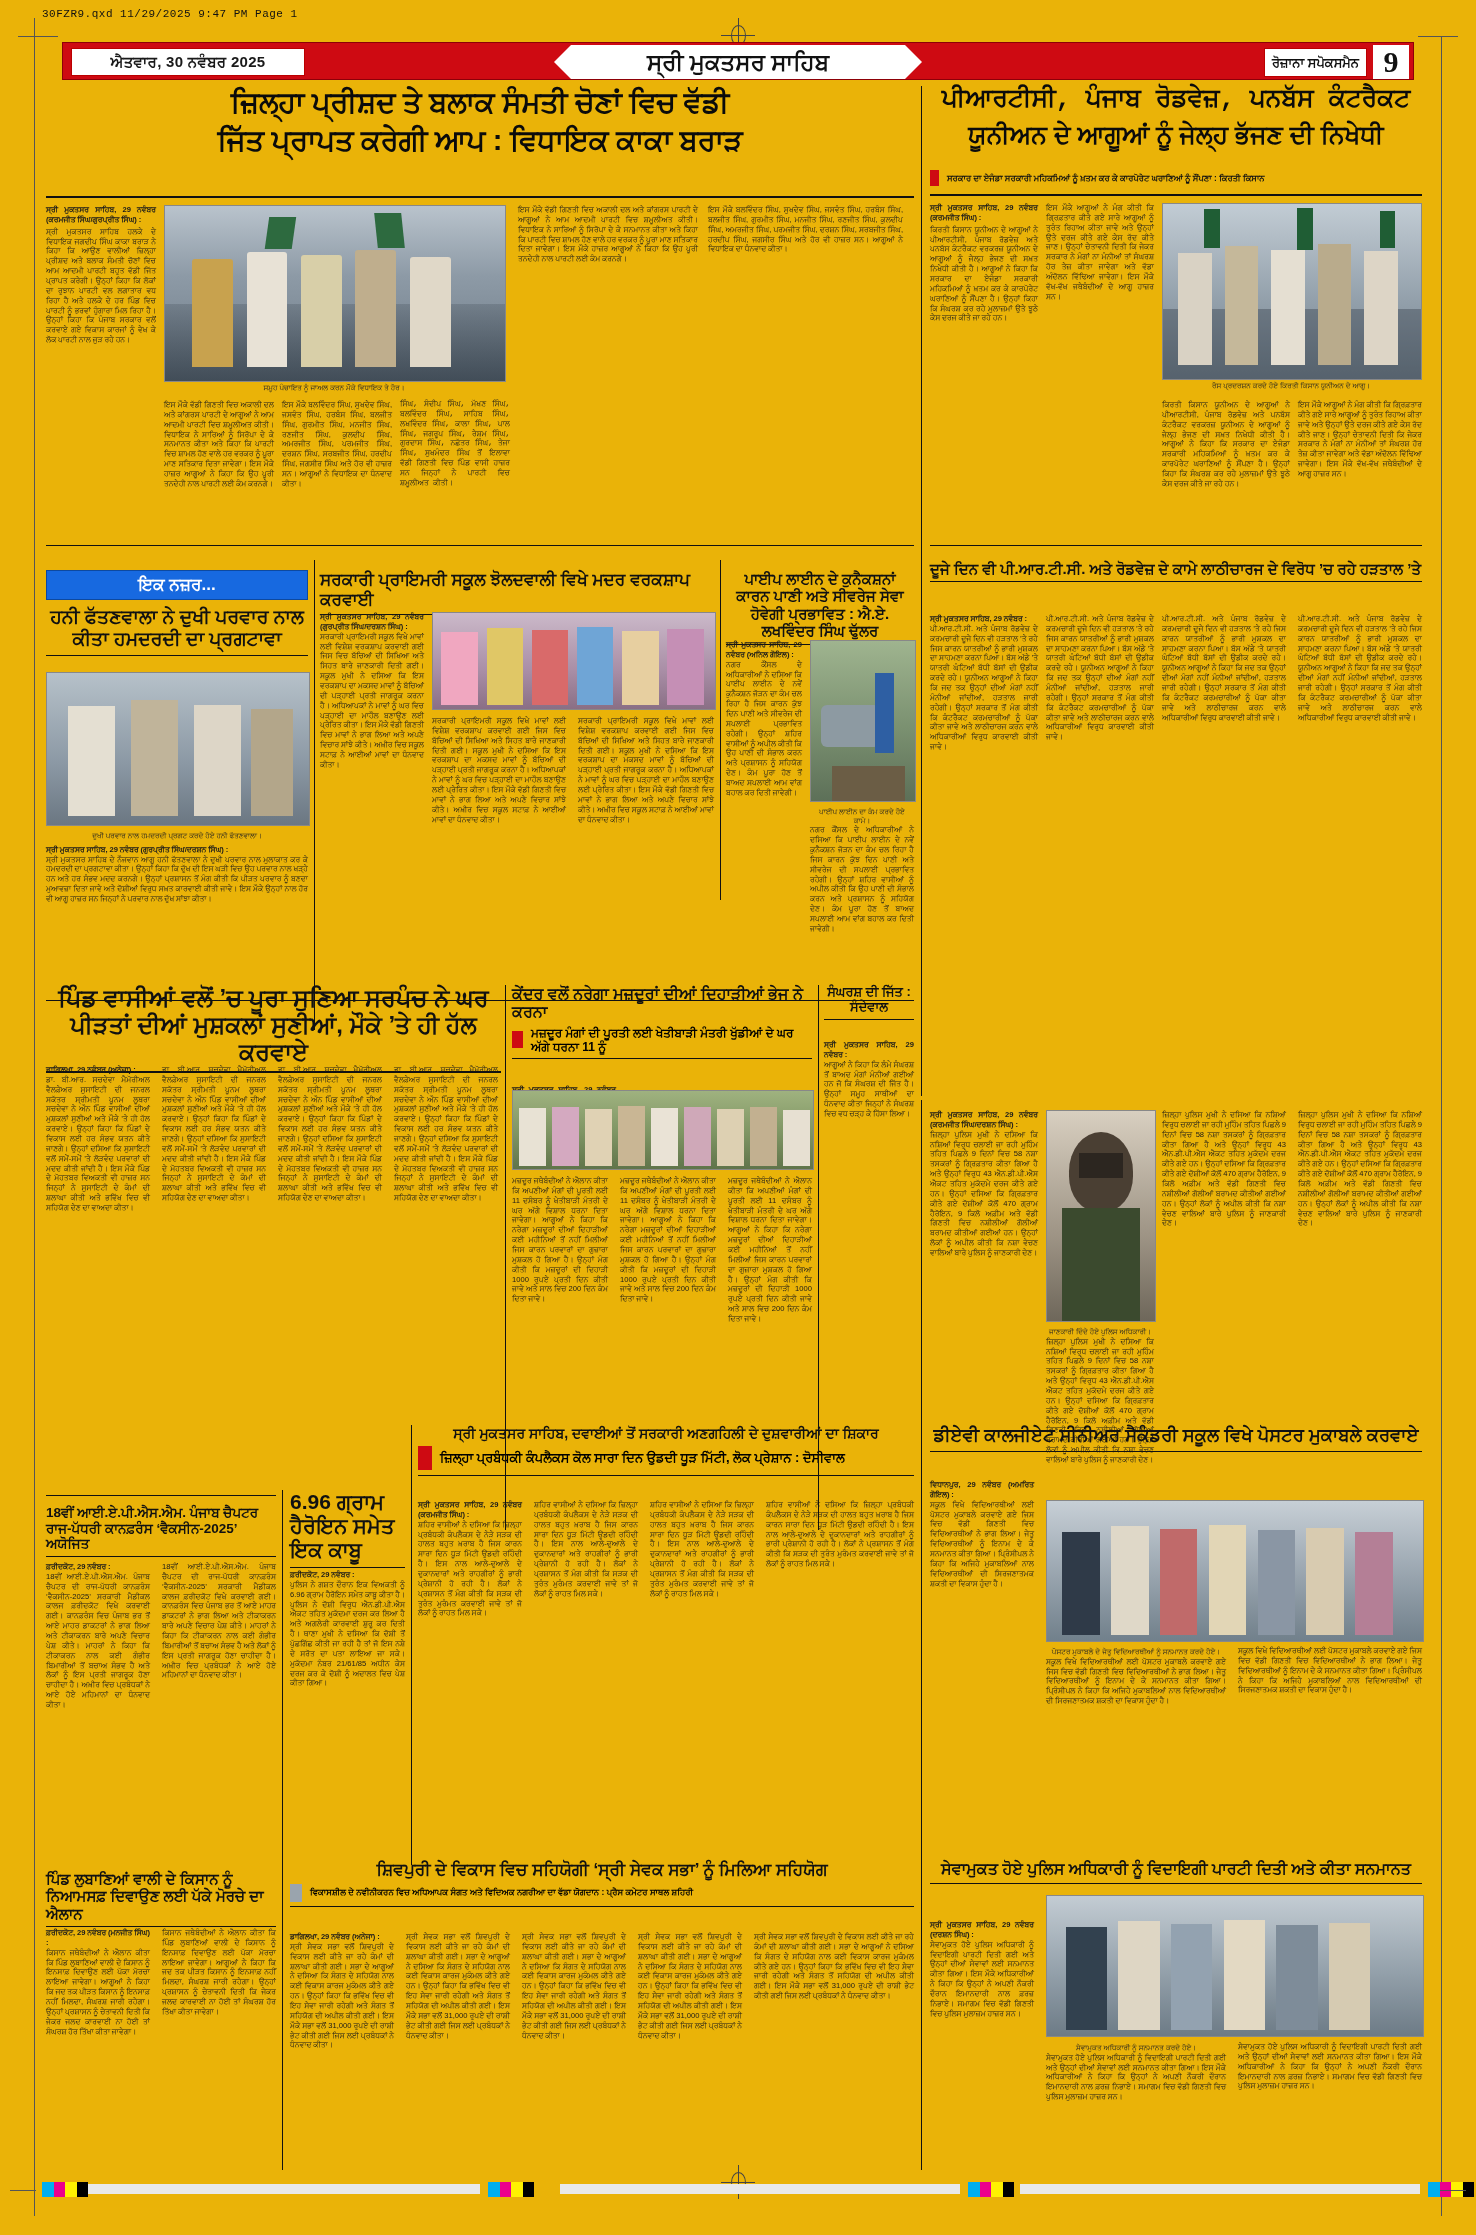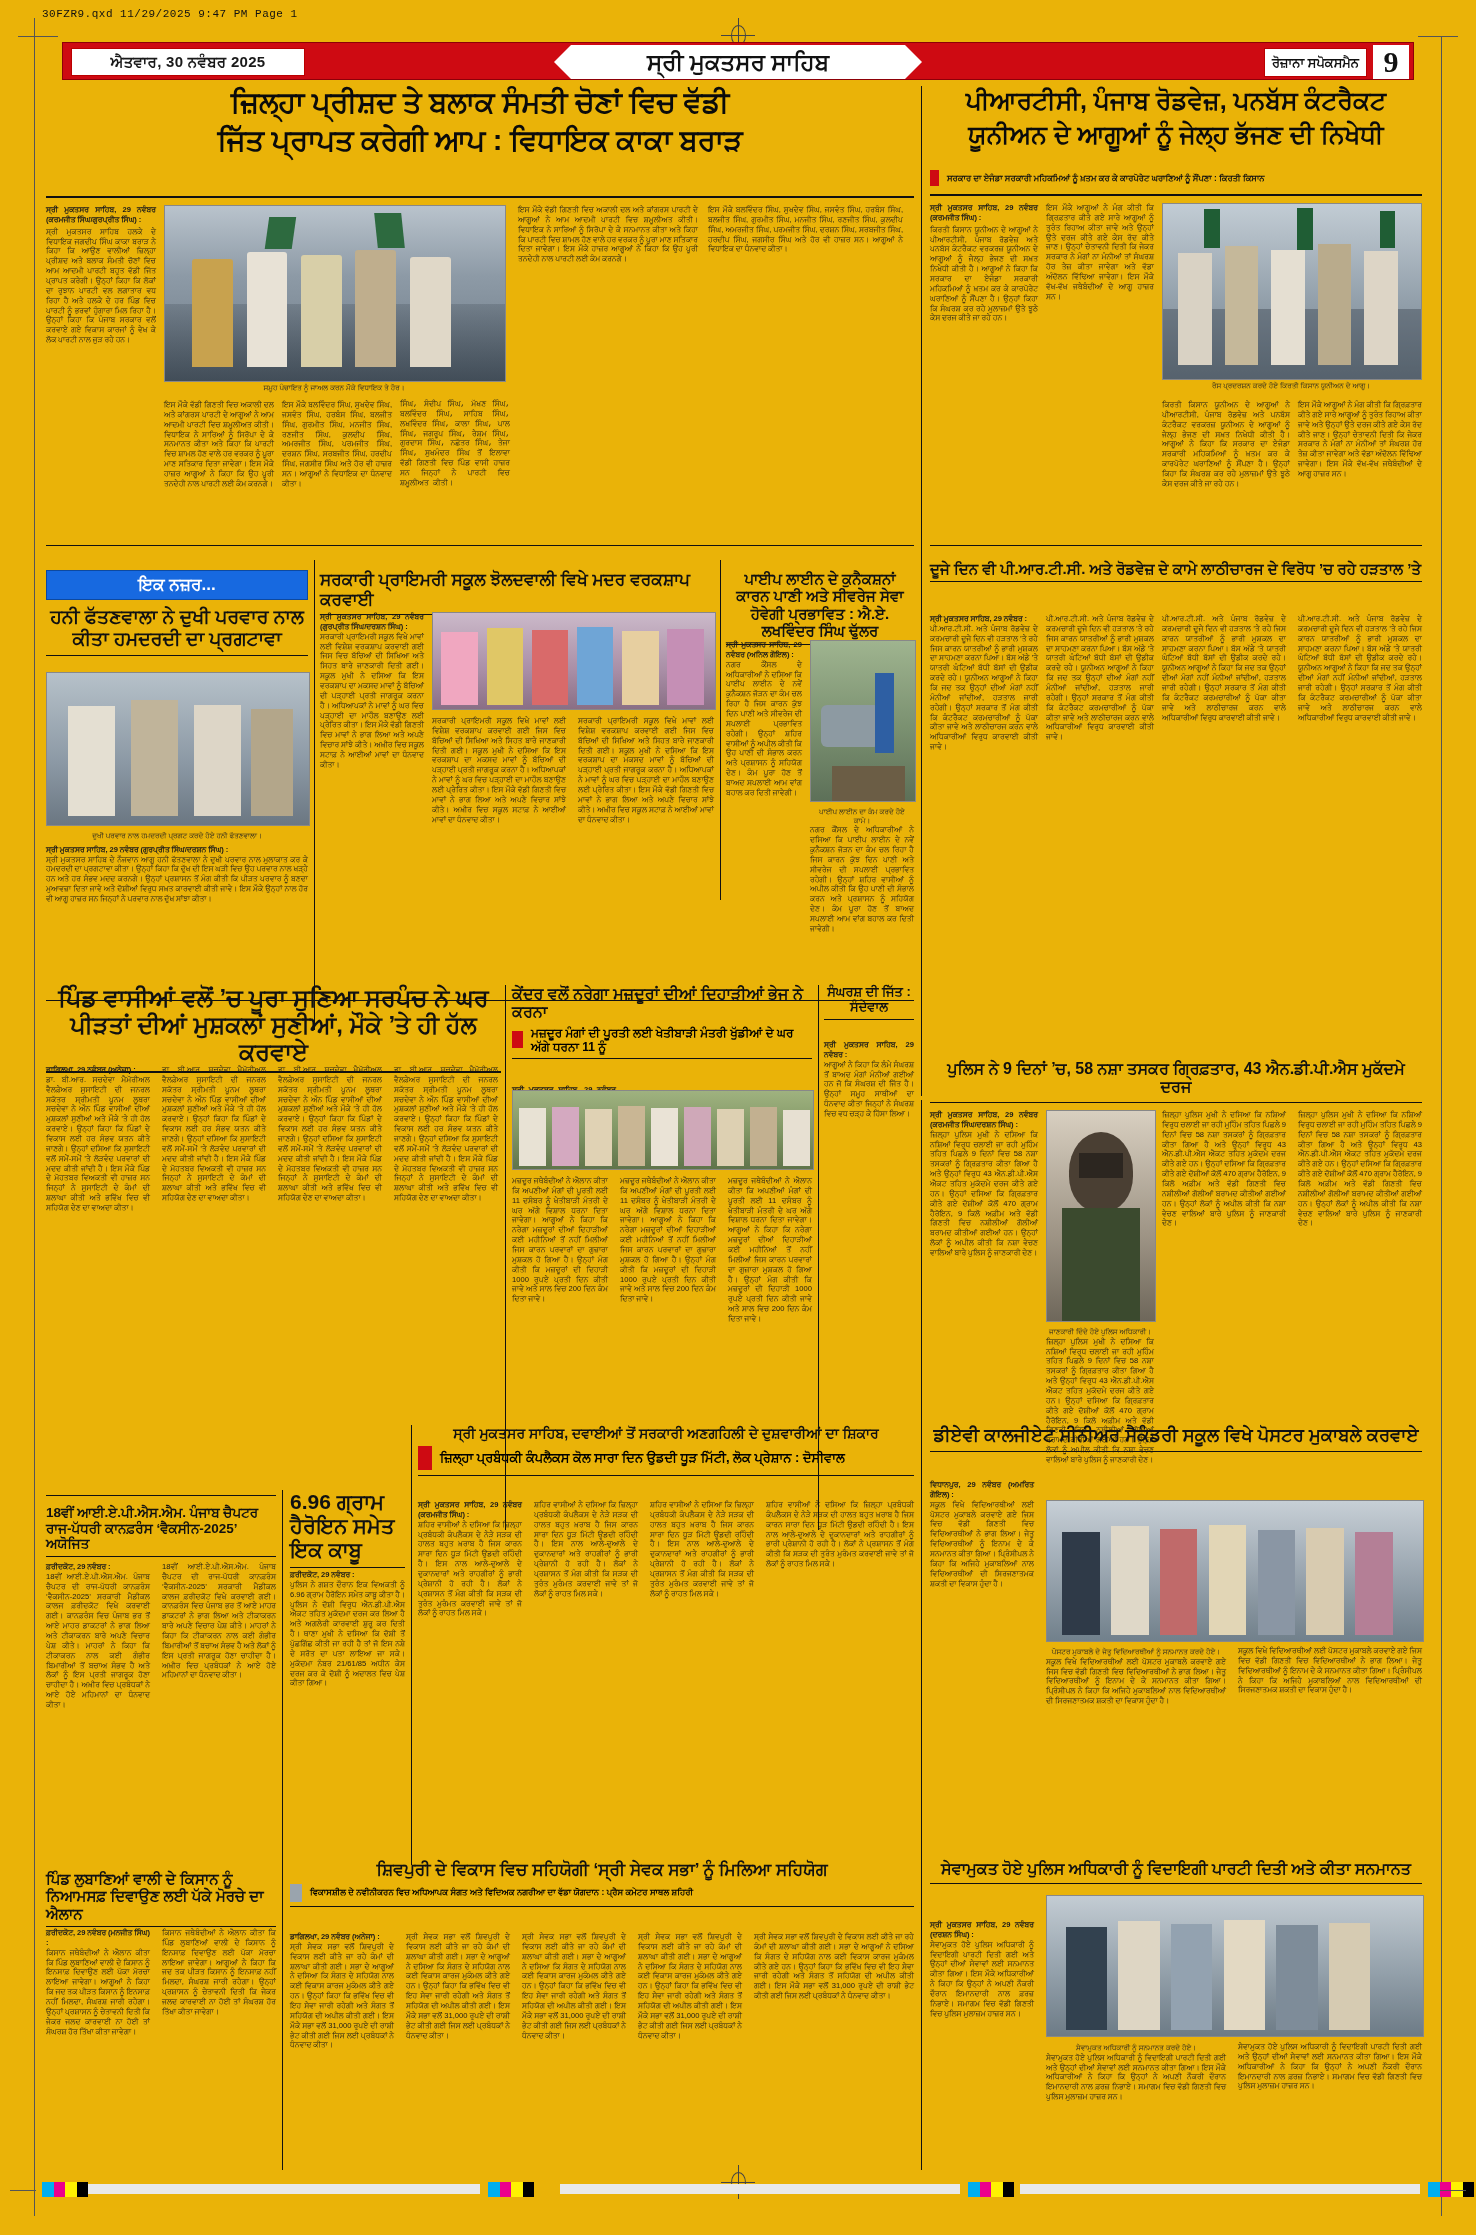--- a/index.html
+++ b/index.html
@@ -104,21 +104,21 @@
     </div>
   </div>
 
   <div class="pbox" style="left:46px;top:86px;width:868px;">
     <div class="hl bigheadline" style="text-align:center;">ਜ਼ਿਲ੍ਹਾ ਪ੍ਰੀਸ਼ਦ ਤੇ ਬਲਾਕ ਸੰਮਤੀ ਚੋਣਾਂ ਵਿਚ ਵੱਡੀ</div>
     <div class="hl bigheadline" style="text-align:center;margin-top:6px;">ਜਿੱਤ ਪ੍ਰਾਪਤ ਕਰੇਗੀ ਆਪ : ਵਿਧਾਇਕ ਕਾਕਾ ਬਰਾੜ</div>
   </div>
   <div class="pbox" style="left:46px;top:196px;width:868px;height:2px;background:#111;"></div>
 
   <div class="pbox" style="left:930px;top:86px;width:492px;">
-    <div class="hl" style="font-size:25px;text-align:center;">ਪੀਆਰਟੀਸੀ, ਪੰਜਾਬ ਰੋਡਵੇਜ਼, ਪਨਬੱਸ ਕੰਟਰੈਕਟ</div>
+    <div class="hl" style="font-size:25px;text-align:center;font-family:Liberation Mono, monospace;">ਪੀਆਰਟੀਸੀ, ਪੰਜਾਬ ਰੋਡਵੇਜ਼, ਪਨਬੱਸ ਕੰਟਰੈਕਟ</div>
     <div class="hl" style="font-size:25px;text-align:center;margin-top:6px;">ਯੂਨੀਅਨ ਦੇ ਆਗੂਆਂ ਨੂੰ ਜੇਲ੍ਹ ਭੱਜਣ ਦੀ ਨਿਖੇਧੀ</div>
   </div>
   <div class="pbox" style="left:930px;top:170px;width:492px;">
     <div class="subbar">
       <i class="redtick" style="width:9px;height:16px;"></i>
       <span style="font-size:8.4px;font-weight:bold;color:#111;">ਸਰਕਾਰ ਦਾ ਏਜੰਡਾ ਸਰਕਾਰੀ ਮਹਿਕਮਿਆਂ ਨੂੰ ਖ਼ਤਮ ਕਰ ਕੇ ਕਾਰਪੋਰੇਟ ਘਰਾਣਿਆਂ ਨੂੰ ਸੌਂਪਣਾ : ਕਿਰਤੀ ਕਿਸਾਨ</span>
     </div>
   </div>
   <div class="pbox" style="left:930px;top:194px;width:492px;height:2px;background:#111;"></div>
 
@@ -323,24 +323,20 @@
 
   <div class="pbox" style="left:824px;top:985px;width:90px;">
     <div class="sechead" style="font-size:13px;text-align:center;">ਸੰਘਰਸ਼ ਦੀ ਜਿੱਤ : ਸੰਦੇਵਾਲ</div>
     <div class="rule" style="margin-top:4px;"></div>
   </div>
   <div class="pbox" style="left:824px;top:1040px;width:90px;height:486px;">
     <div class="bodytext"><b>ਸ੍ਰੀ ਮੁਕਤਸਰ ਸਾਹਿਬ, 29 ਨਵੰਬਰ :</b></div>
     <div class="bodytext">ਆਗੂਆਂ ਨੇ ਕਿਹਾ ਕਿ ਲੰਮੇ ਸੰਘਰਸ਼ ਤੋਂ ਬਾਅਦ ਮੰਗਾਂ ਮੰਨੀਆਂ ਗਈਆਂ ਹਨ ਜੋ ਕਿ ਸੰਘਰਸ਼ ਦੀ ਜਿੱਤ ਹੈ। ਉਨ੍ਹਾਂ ਸਮੂਹ ਸਾਥੀਆਂ ਦਾ ਧੰਨਵਾਦ ਕੀਤਾ ਜਿਨ੍ਹਾਂ ਨੇ ਸੰਘਰਸ਼ ਵਿਚ ਵਧ ਚੜ੍ਹ ਕੇ ਹਿੱਸਾ ਲਿਆ।</div>
   </div>
 
-  <div class="pbox" style="left:930px;top:1060px;width:492px;">
-    <div class="sechead" style="font-size:16px;text-align:center;">ਪੁਲਿਸ ਨੇ 9 ਦਿਨਾਂ ’ਚ, 58 ਨਸ਼ਾ ਤਸਕਰ ਗ੍ਰਿਫ਼ਤਾਰ, 43 ਐਨ.ਡੀ.ਪੀ.ਐਸ ਮੁਕੱਦਮੇ ਦਰਜ</div>
-    <div class="rule" style="margin-top:5px;"></div>
-  </div>
   <div class="pbox" style="left:930px;top:1110px;width:108px;height:420px;">
     <div class="bodytext"><b>ਸ੍ਰੀ ਮੁਕਤਸਰ ਸਾਹਿਬ, 29 ਨਵੰਬਰ (ਕਰਮਜੀਤ ਸਿੰਘ/ਦਰਸ਼ਨ ਸਿੰਘ) :</b></div>
     <div class="bodytext">ਜ਼ਿਲ੍ਹਾ ਪੁਲਿਸ ਮੁਖੀ ਨੇ ਦਸਿਆ ਕਿ ਨਸ਼ਿਆਂ ਵਿਰੁਧ ਚਲਾਈ ਜਾ ਰਹੀ ਮੁਹਿੰਮ ਤਹਿਤ ਪਿਛਲੇ 9 ਦਿਨਾਂ ਵਿਚ 58 ਨਸ਼ਾ ਤਸਕਰਾਂ ਨੂੰ ਗ੍ਰਿਫ਼ਤਾਰ ਕੀਤਾ ਗਿਆ ਹੈ ਅਤੇ ਉਨ੍ਹਾਂ ਵਿਰੁਧ 43 ਐਨ.ਡੀ.ਪੀ.ਐਸ ਐਕਟ ਤਹਿਤ ਮੁਕੱਦਮੇ ਦਰਜ ਕੀਤੇ ਗਏ ਹਨ। ਉਨ੍ਹਾਂ ਦਸਿਆ ਕਿ ਗ੍ਰਿਫ਼ਤਾਰ ਕੀਤੇ ਗਏ ਦੋਸ਼ੀਆਂ ਕੋਲੋਂ 470 ਗ੍ਰਾਮ ਹੈਰੋਇਨ, 9 ਕਿਲੋ ਅਫ਼ੀਮ ਅਤੇ ਵੱਡੀ ਗਿਣਤੀ ਵਿਚ ਨਸ਼ੀਲੀਆਂ ਗੋਲੀਆਂ ਬਰਾਮਦ ਕੀਤੀਆਂ ਗਈਆਂ ਹਨ। ਉਨ੍ਹਾਂ ਲੋਕਾਂ ਨੂੰ ਅਪੀਲ ਕੀਤੀ ਕਿ ਨਸ਼ਾ ਵੇਚਣ ਵਾਲਿਆਂ ਬਾਰੇ ਪੁਲਿਸ ਨੂੰ ਜਾਣਕਾਰੀ ਦੇਣ।</div>
   </div>
   <div class="photo" style="left:1046px;top:1110px;width:108px;height:210px;position:absolute;
        background:linear-gradient(180deg,#d8cfc0 0%,#9d9384 60%,#6e675a 100%);">
     <div style="position:absolute;left:20%;top:10%;width:60%;height:38%;background:#4a3f33;border-radius:50% 50% 45% 45%;"></div>
     <div style="position:absolute;left:14%;top:46%;width:72%;height:54%;background:#3b4a2e;"></div>
     <div style="position:absolute;left:30%;top:20%;width:40%;height:12%;background:#2c2620;"></div>
   </div>

